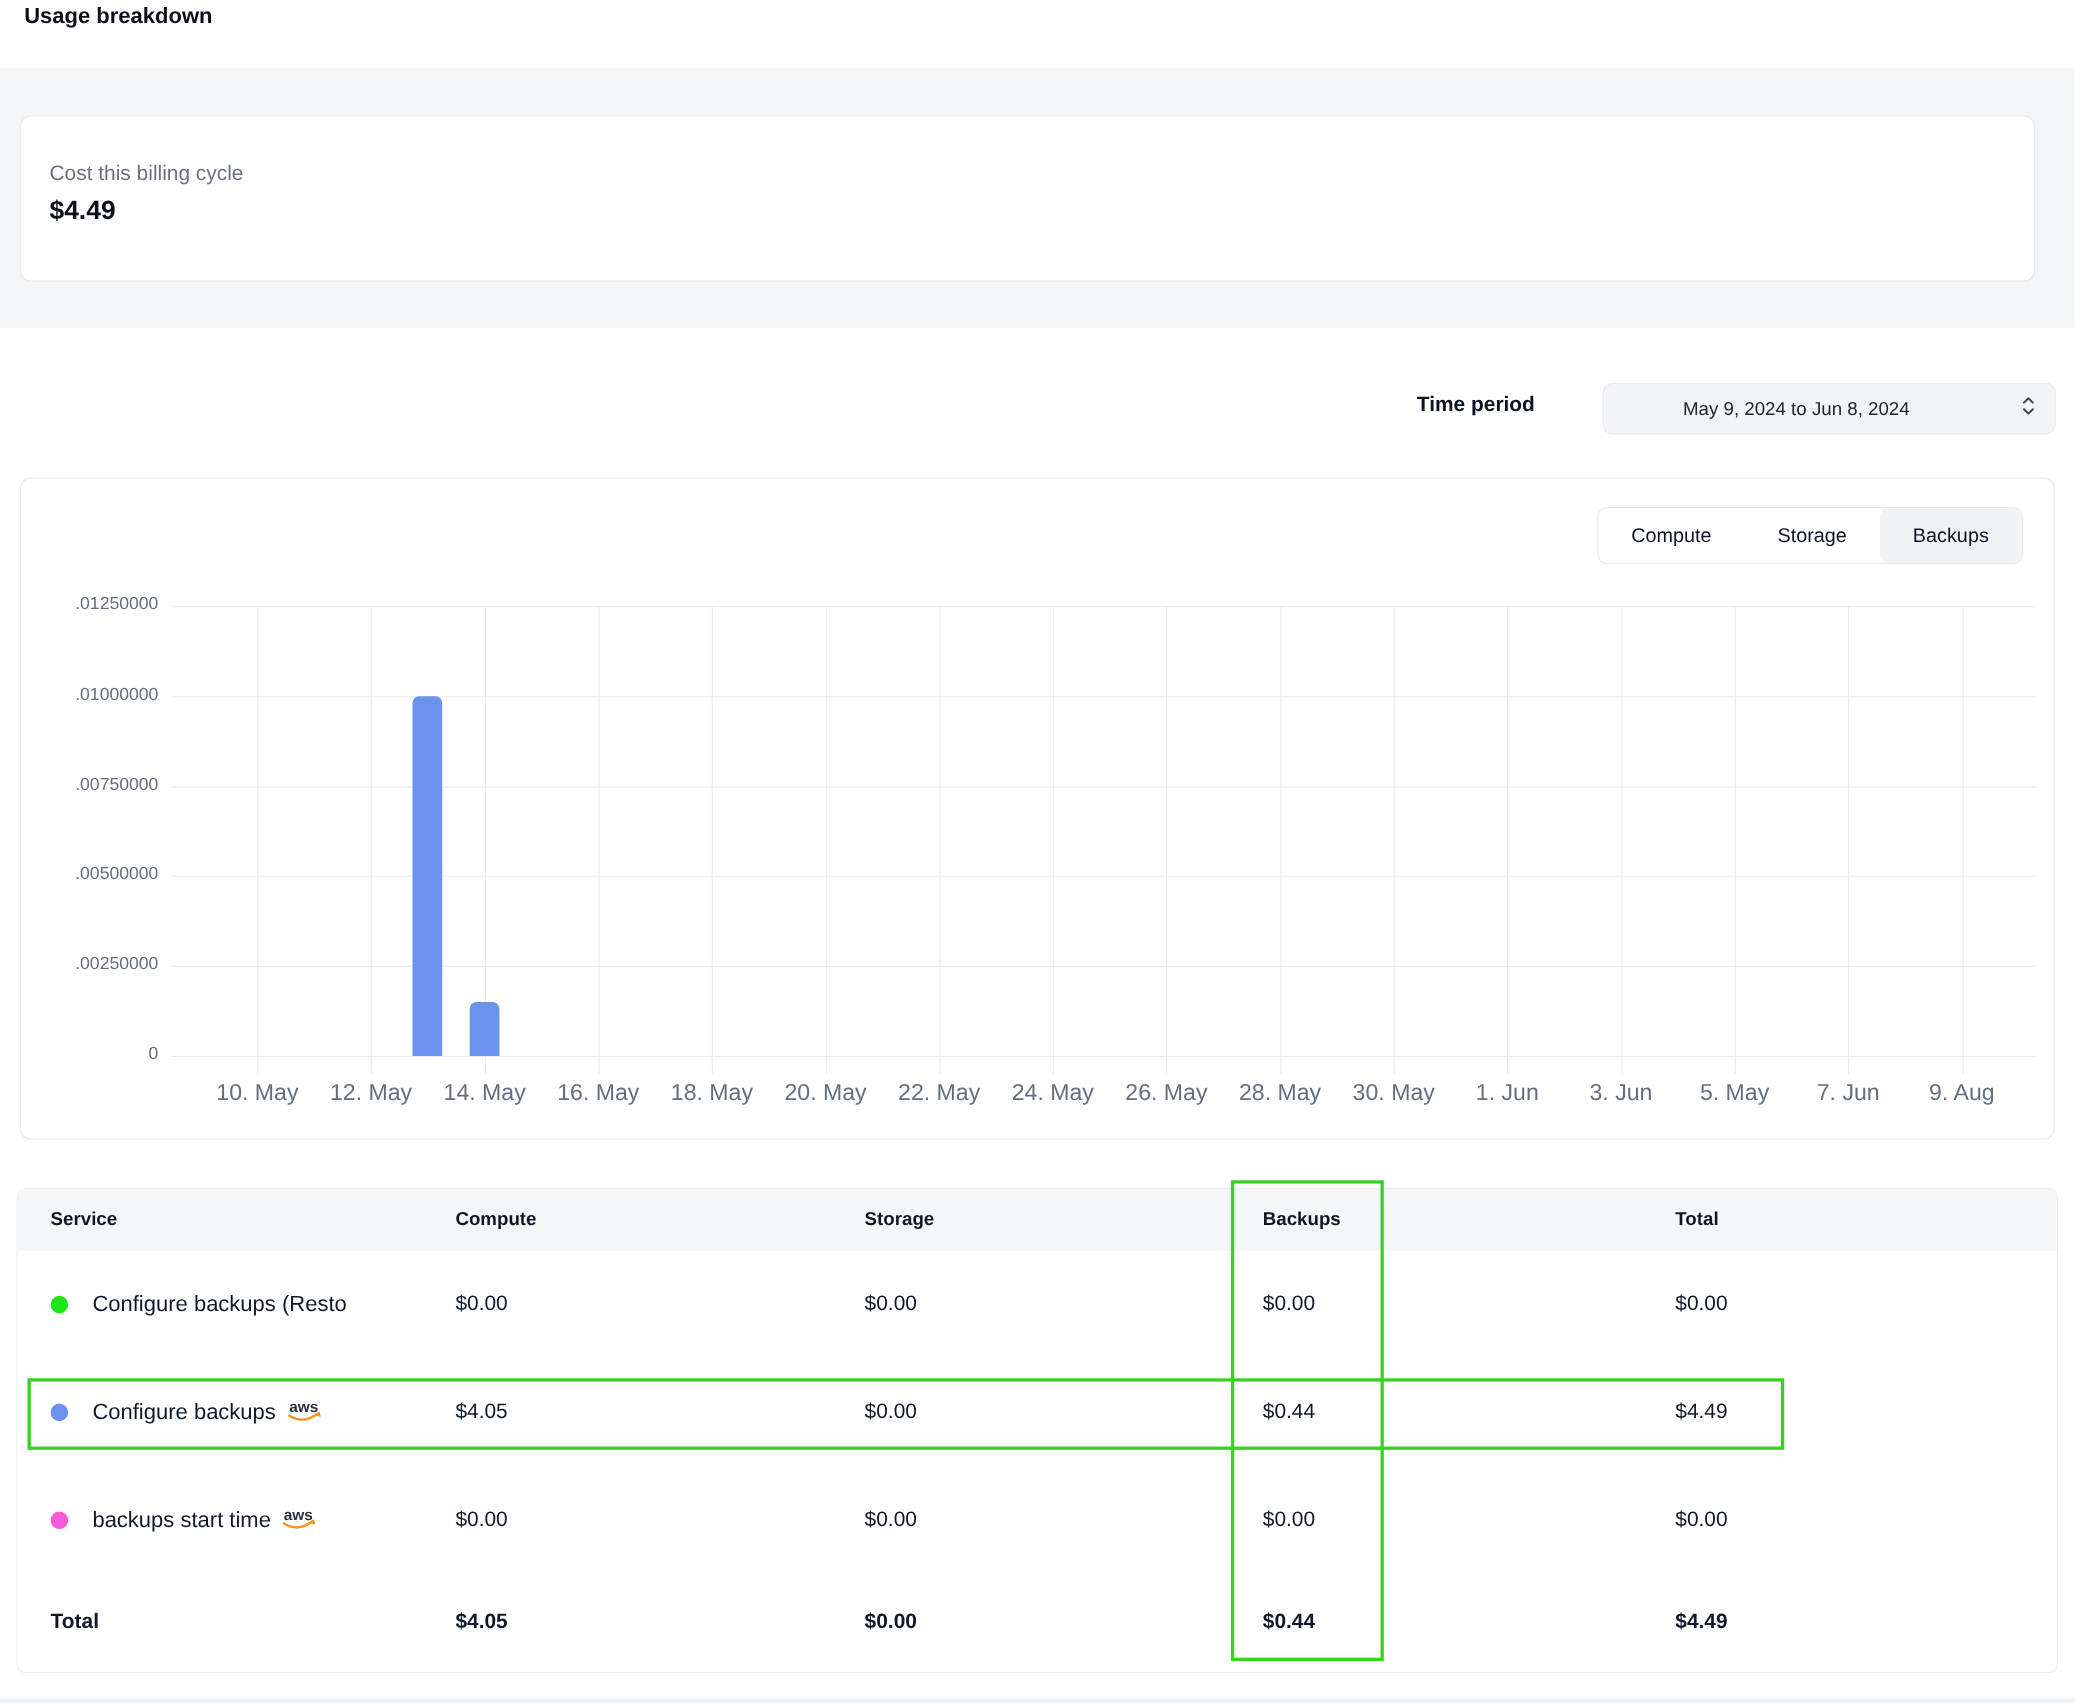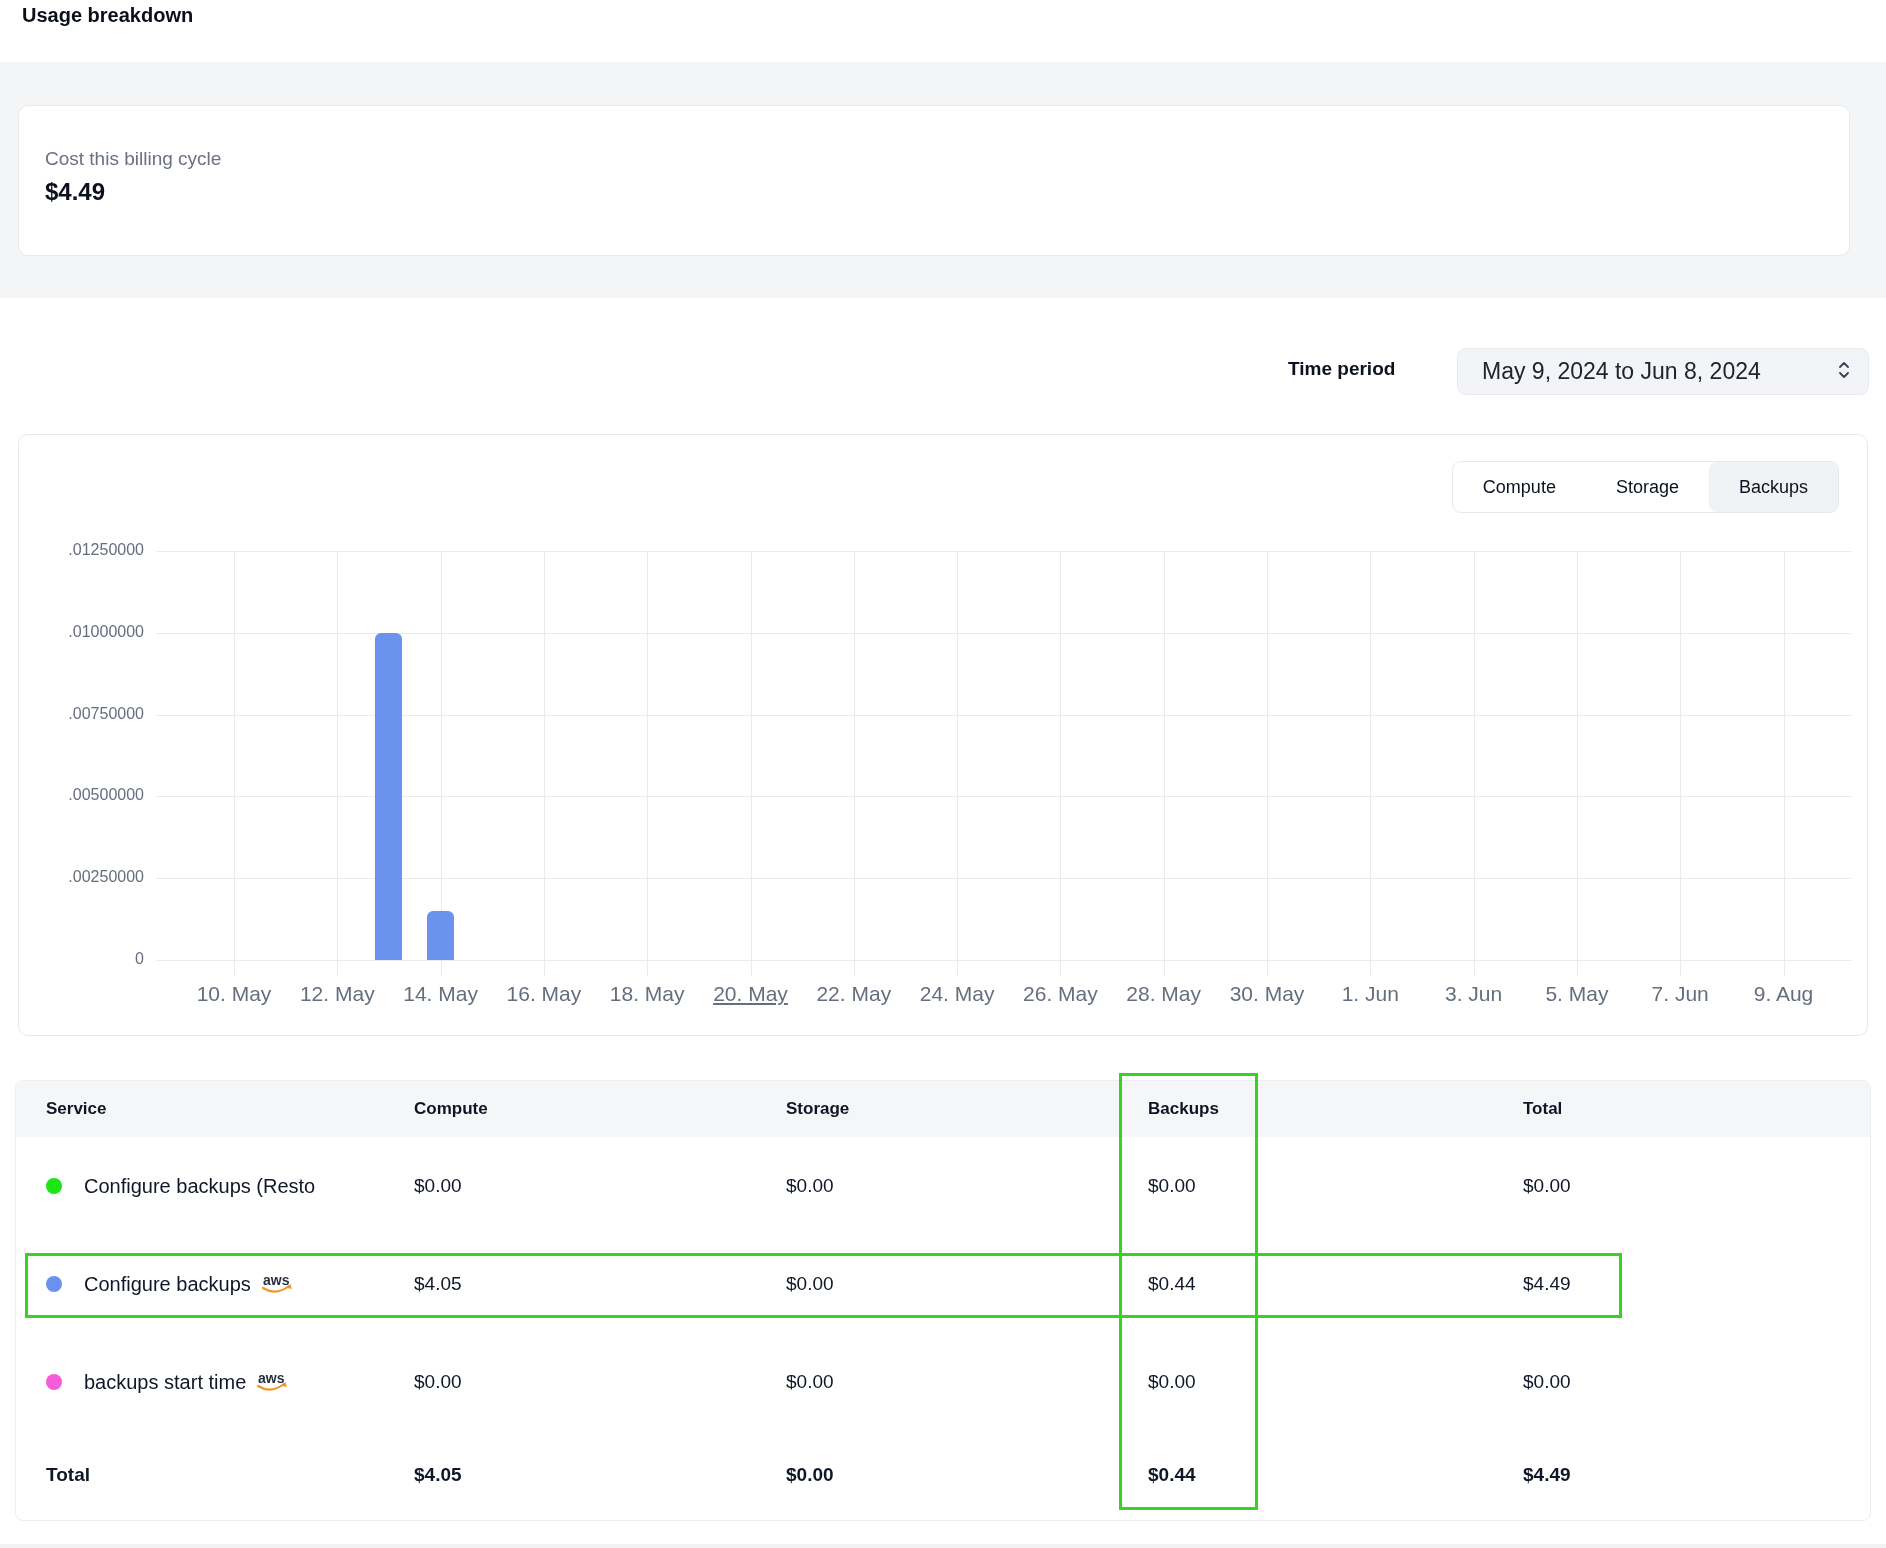--- a/index.html
+++ b/index.html
@@ -11,21 +11,21 @@
   .summary-band { position:absolute; left:0; top:62px; width:1886px; height:236px; background:#f4f5f7; }
   .cost-card { position:absolute; left:18px; top:43px; width:1832px; height:151px; background:#ffffff;
     border:1px solid #e8e9ec; border-radius:10px; padding:42px 26px; }
   .cost-label { font-size:19px; color:#6a7180; }
   .cost-value { font-size:24px; font-weight:700; color:#0c111d; margin-top:8px; }
 
   .tp-label { position:absolute; left:1288px; top:358px; font-size:19px; font-weight:700; color:#0d1220; }
   .tp-select { position:absolute; left:1457px; top:348px; width:412px; height:47px; background:#f3f4f7;
     border:1px solid #e9eaee; border-radius:9px; display:flex; align-items:center;
     padding:0 16px 0 24px; cursor:pointer; }
-  .tp-select .value { font-size:23px; color:#20242e; flex:1; }
+  .tp-select .value { font-size:17px; color:#20242e; flex:1;margin-left:48px; }
 
   .chart-card { position:absolute; left:18px; top:434px; width:1850px; height:602px;
     border:1px solid #e7e8eb; border-radius:10px; background:#fff; }
   .tab-group { position:absolute; right:28px; top:26px; height:52px; display:flex;
     border:1px solid #e7e8eb; border-radius:9px; background:#fff; overflow:hidden; }
   .tab { padding:0 30px; font-size:18px; color:#0d1220; display:flex; align-items:center; cursor:pointer; }
   .tab.active { background:#f0f2f5; border-radius:8px; }
 
   .plot { position:absolute; left:137px; top:116px; width:1695px; height:409px; }
   .gridline-h { position:absolute; left:0; width:100%; height:1px; background:#e8eaed; }
@@ -96,21 +96,21 @@
       <div class="xlab" style="left: 23px;">10. May</div>
       <div class="gridline-v" style="left: 181.3px;"></div>
       <div class="xlab" style="left: 126.3px;">12. May</div>
       <div class="gridline-v" style="left: 284.6px;"></div>
       <div class="xlab" style="left: 229.6px;">14. May</div>
       <div class="gridline-v" style="left: 387.9px;"></div>
       <div class="xlab" style="left: 332.9px;">16. May</div>
       <div class="gridline-v" style="left: 491.2px;"></div>
       <div class="xlab" style="left: 436.2px;">18. May</div>
       <div class="gridline-v" style="left: 594.5px;"></div>
-      <div class="xlab" style="left: 539.5px; text-decoration: underline;">20. May</div>
+      <div class="xlab" style="left: 539.5px;">20. May</div>
       <div class="gridline-v" style="left: 697.8px;"></div>
       <div class="xlab" style="left: 642.8px;">22. May</div>
       <div class="gridline-v" style="left: 801.1px;"></div>
       <div class="xlab" style="left: 746.1px;">24. May</div>
       <div class="gridline-v" style="left: 904.4px;"></div>
       <div class="xlab" style="left: 849.4px;">26. May</div>
       <div class="gridline-v" style="left: 1007.7px;"></div>
       <div class="xlab" style="left: 952.7px;">28. May</div>
       <div class="gridline-v" style="left: 1111px;"></div>
       <div class="xlab" style="left: 1056px;">30. May</div>

